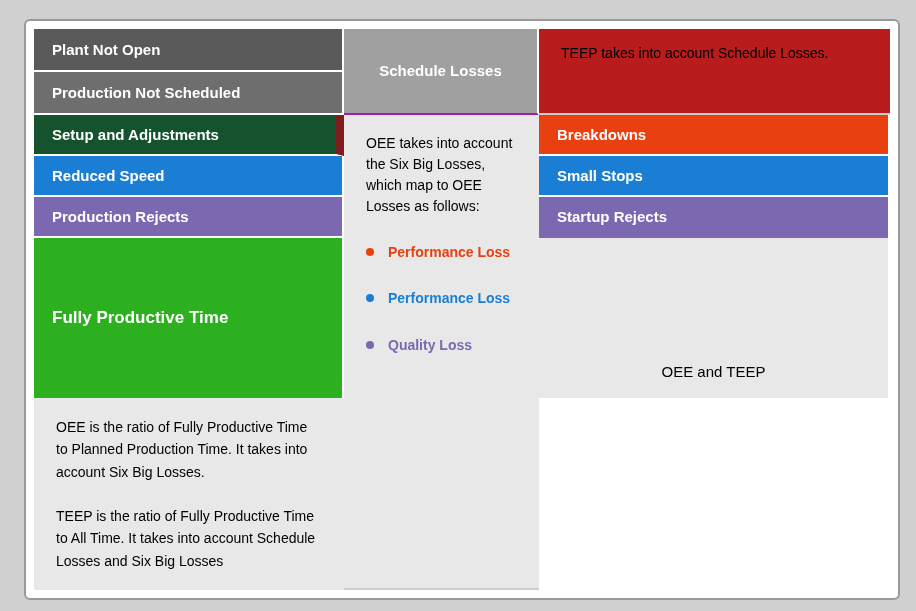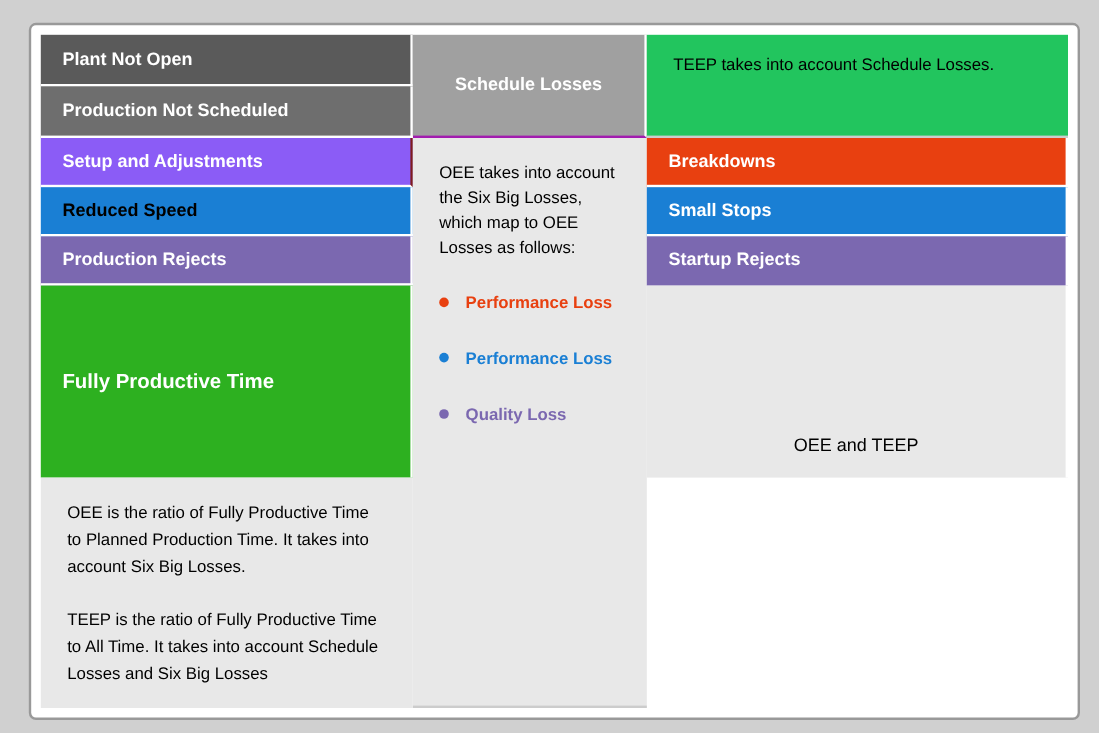--- a/index.html
+++ b/index.html
@@ -41,59 +41,59 @@
       padding: 12px 14px;
       display: flex;
       align-items: center;
       justify-content: center;
       text-align: center;
       border-right: 2px solid #fff;
       border-bottom: 2px solid #a21caf;
       grid-row: span 2;
     }
     .cell-teep-desc {
-      background: #22c55e;
+      background: #b91c1c;
       font-size: 14px;
       padding: 14px 18px;
       line-height: 1.5;
       grid-row: span 2;
       border-bottom: 2px solid #ccc;
     }
     
     .cell-prod-not-scheduled {
       background: #6e6e6e;
       color: #fff;
       font-weight: bold;
       font-size: 15px;
       padding: 12px 14px;
       border-bottom: 2px solid #fff;
       border-right: 2px solid #fff;
     }
     
     .cell-setup {
-      background: #8b5cf6;
-      color: #fff;
-      font-weight: bold;
-      font-size: 15px;
-      padding: 11px 14px;
-      border-bottom: 2px solid #fff;
-      border-right: 2px solid #7f1d1d;
+      background: #14532d;
+      color: #fff;
+      font-weight: bold;
+      font-size: 15px;
+      padding: 11px 14px;
+      border-bottom: 2px solid #fff;
+      border-right: 8px solid #7f1d1d;
     }
     .cell-breakdowns {
       background: #e84010;
       color: #fff;
       font-weight: bold;
       font-size: 15px;
       padding: 11px 14px;
       border-bottom: 2px solid #fff;
       border-right: 2px solid #fff;
     }
     .cell-reduced-speed {
       background: #1a7fd4;
-      color: #000000;
+      color: #ffffff;
       font-weight: bold;
       font-size: 15px;
       padding: 11px 14px;
       border-bottom: 2px solid #fff;
       border-right: 2px solid #fff;
     }
     .cell-small-stops {
       background: #1a7fd4;
       color: #fff;
       font-weight: bold;

